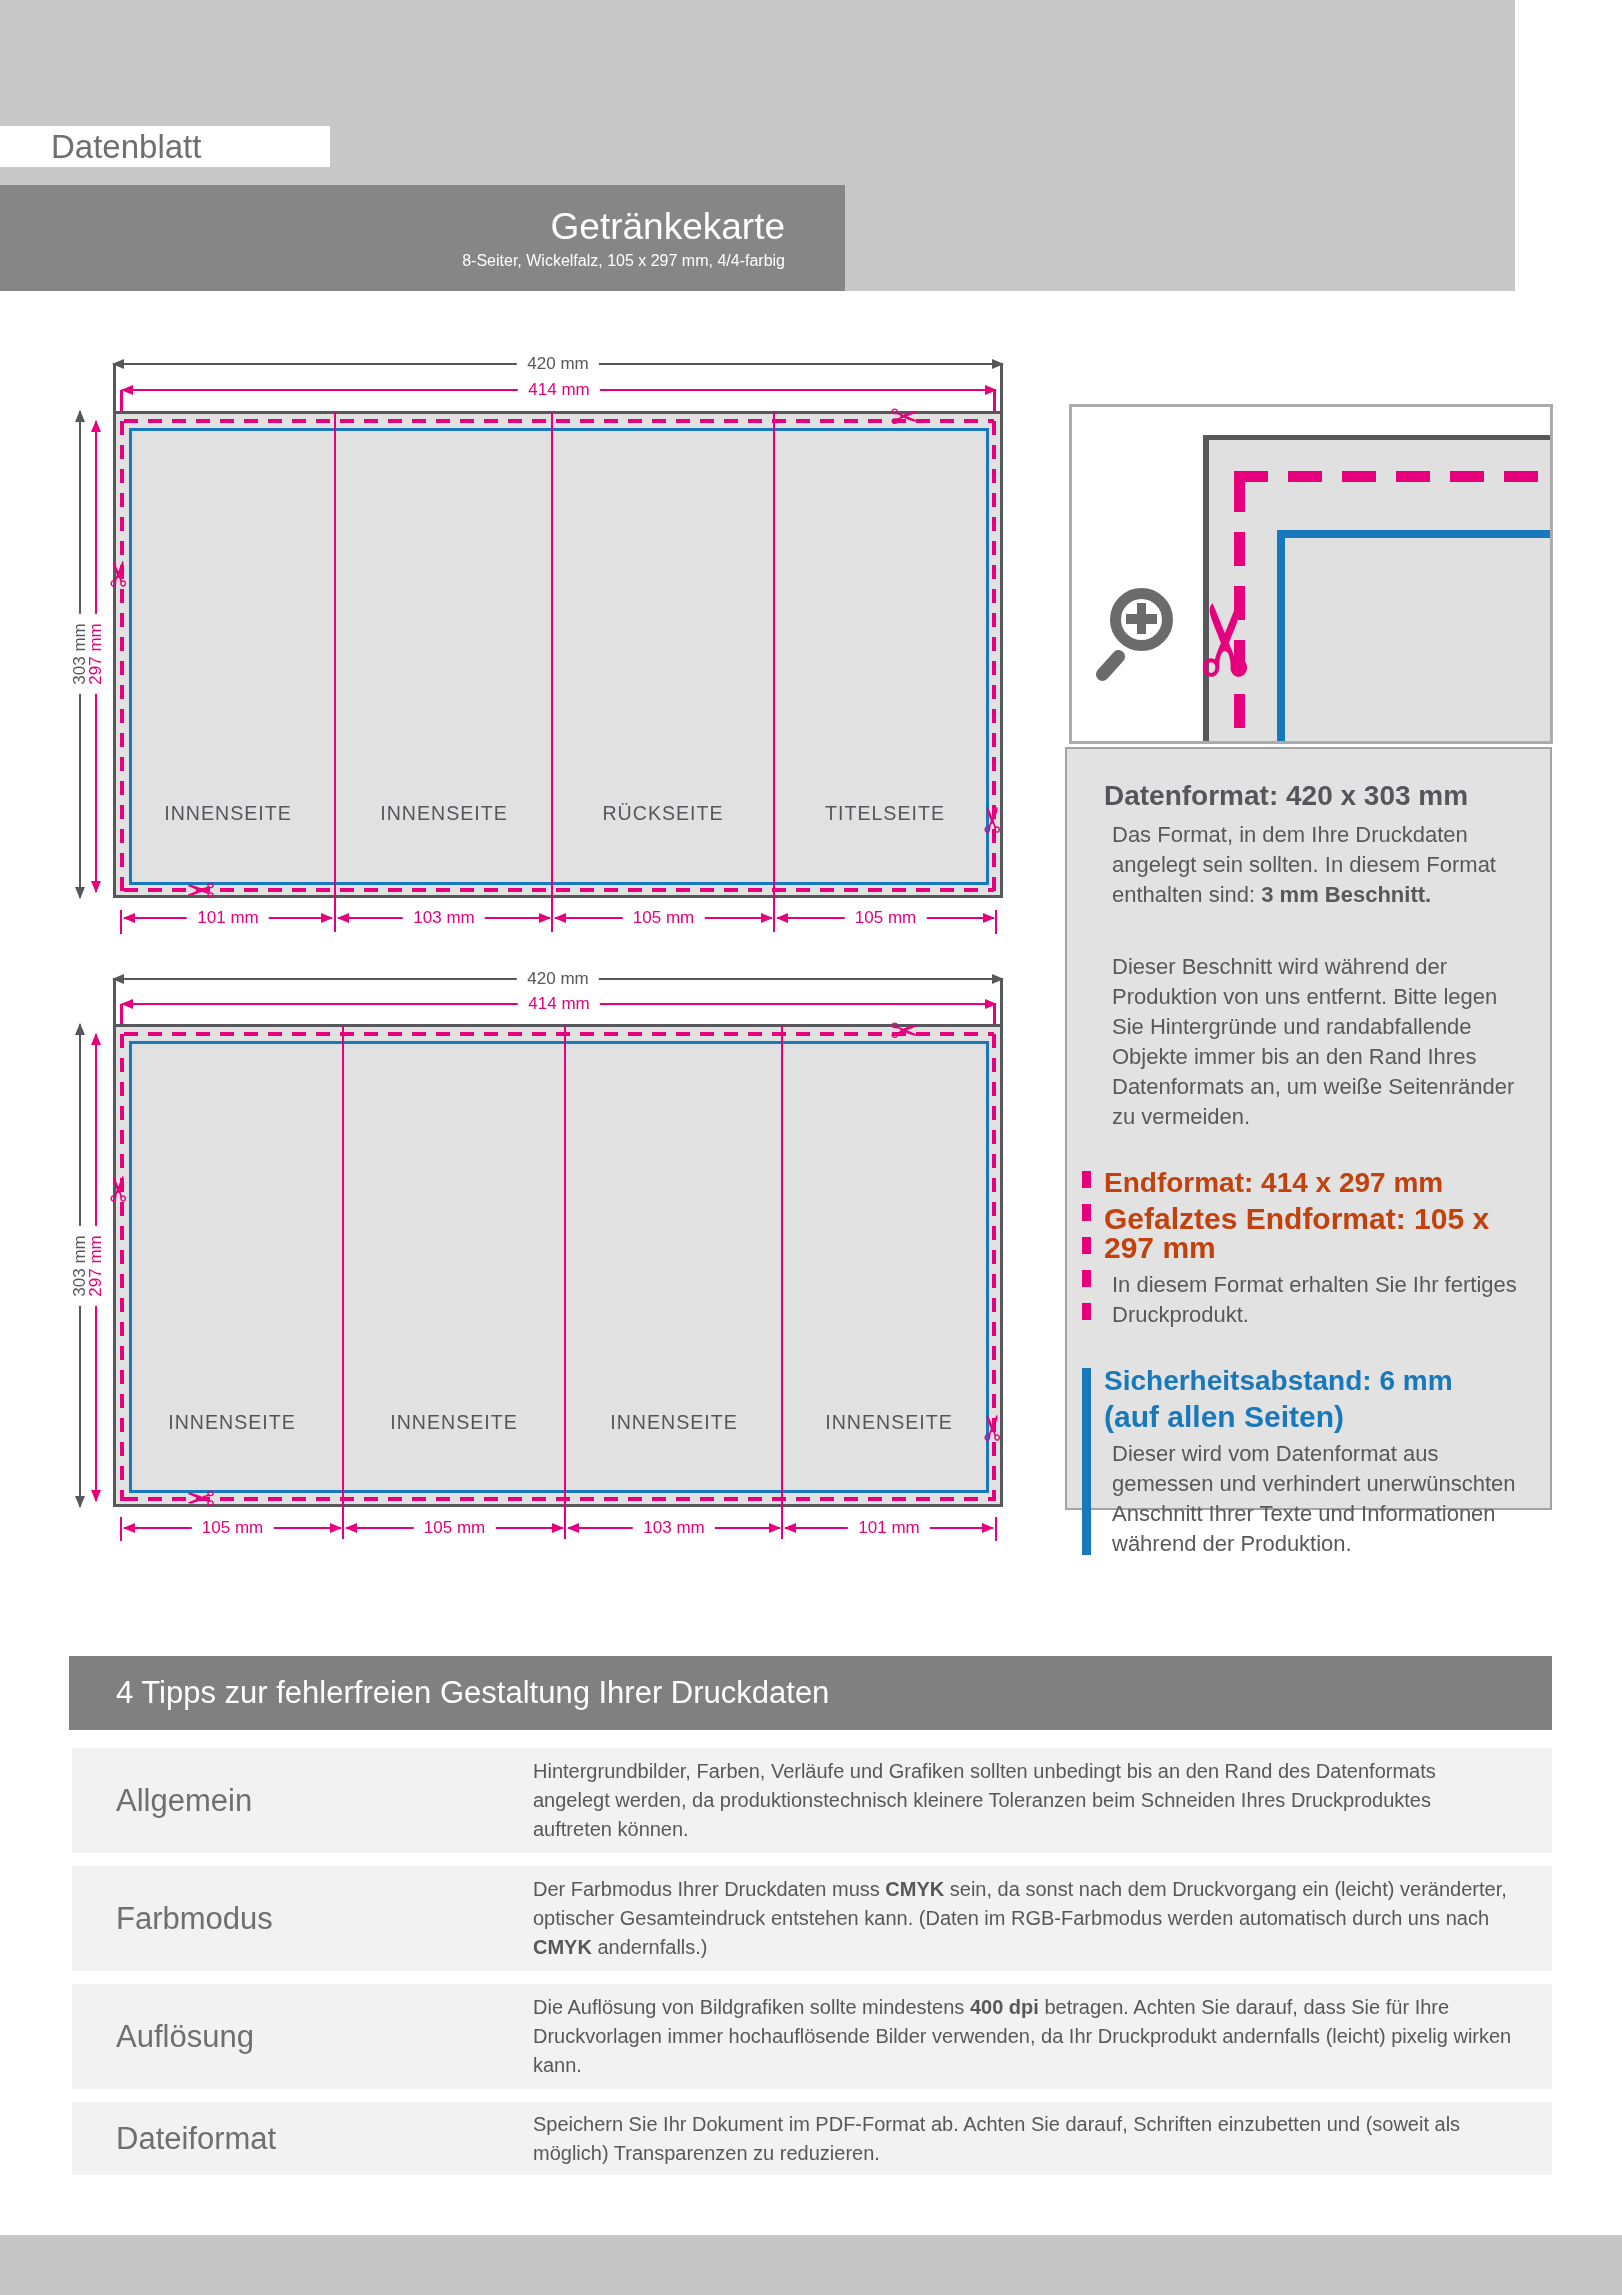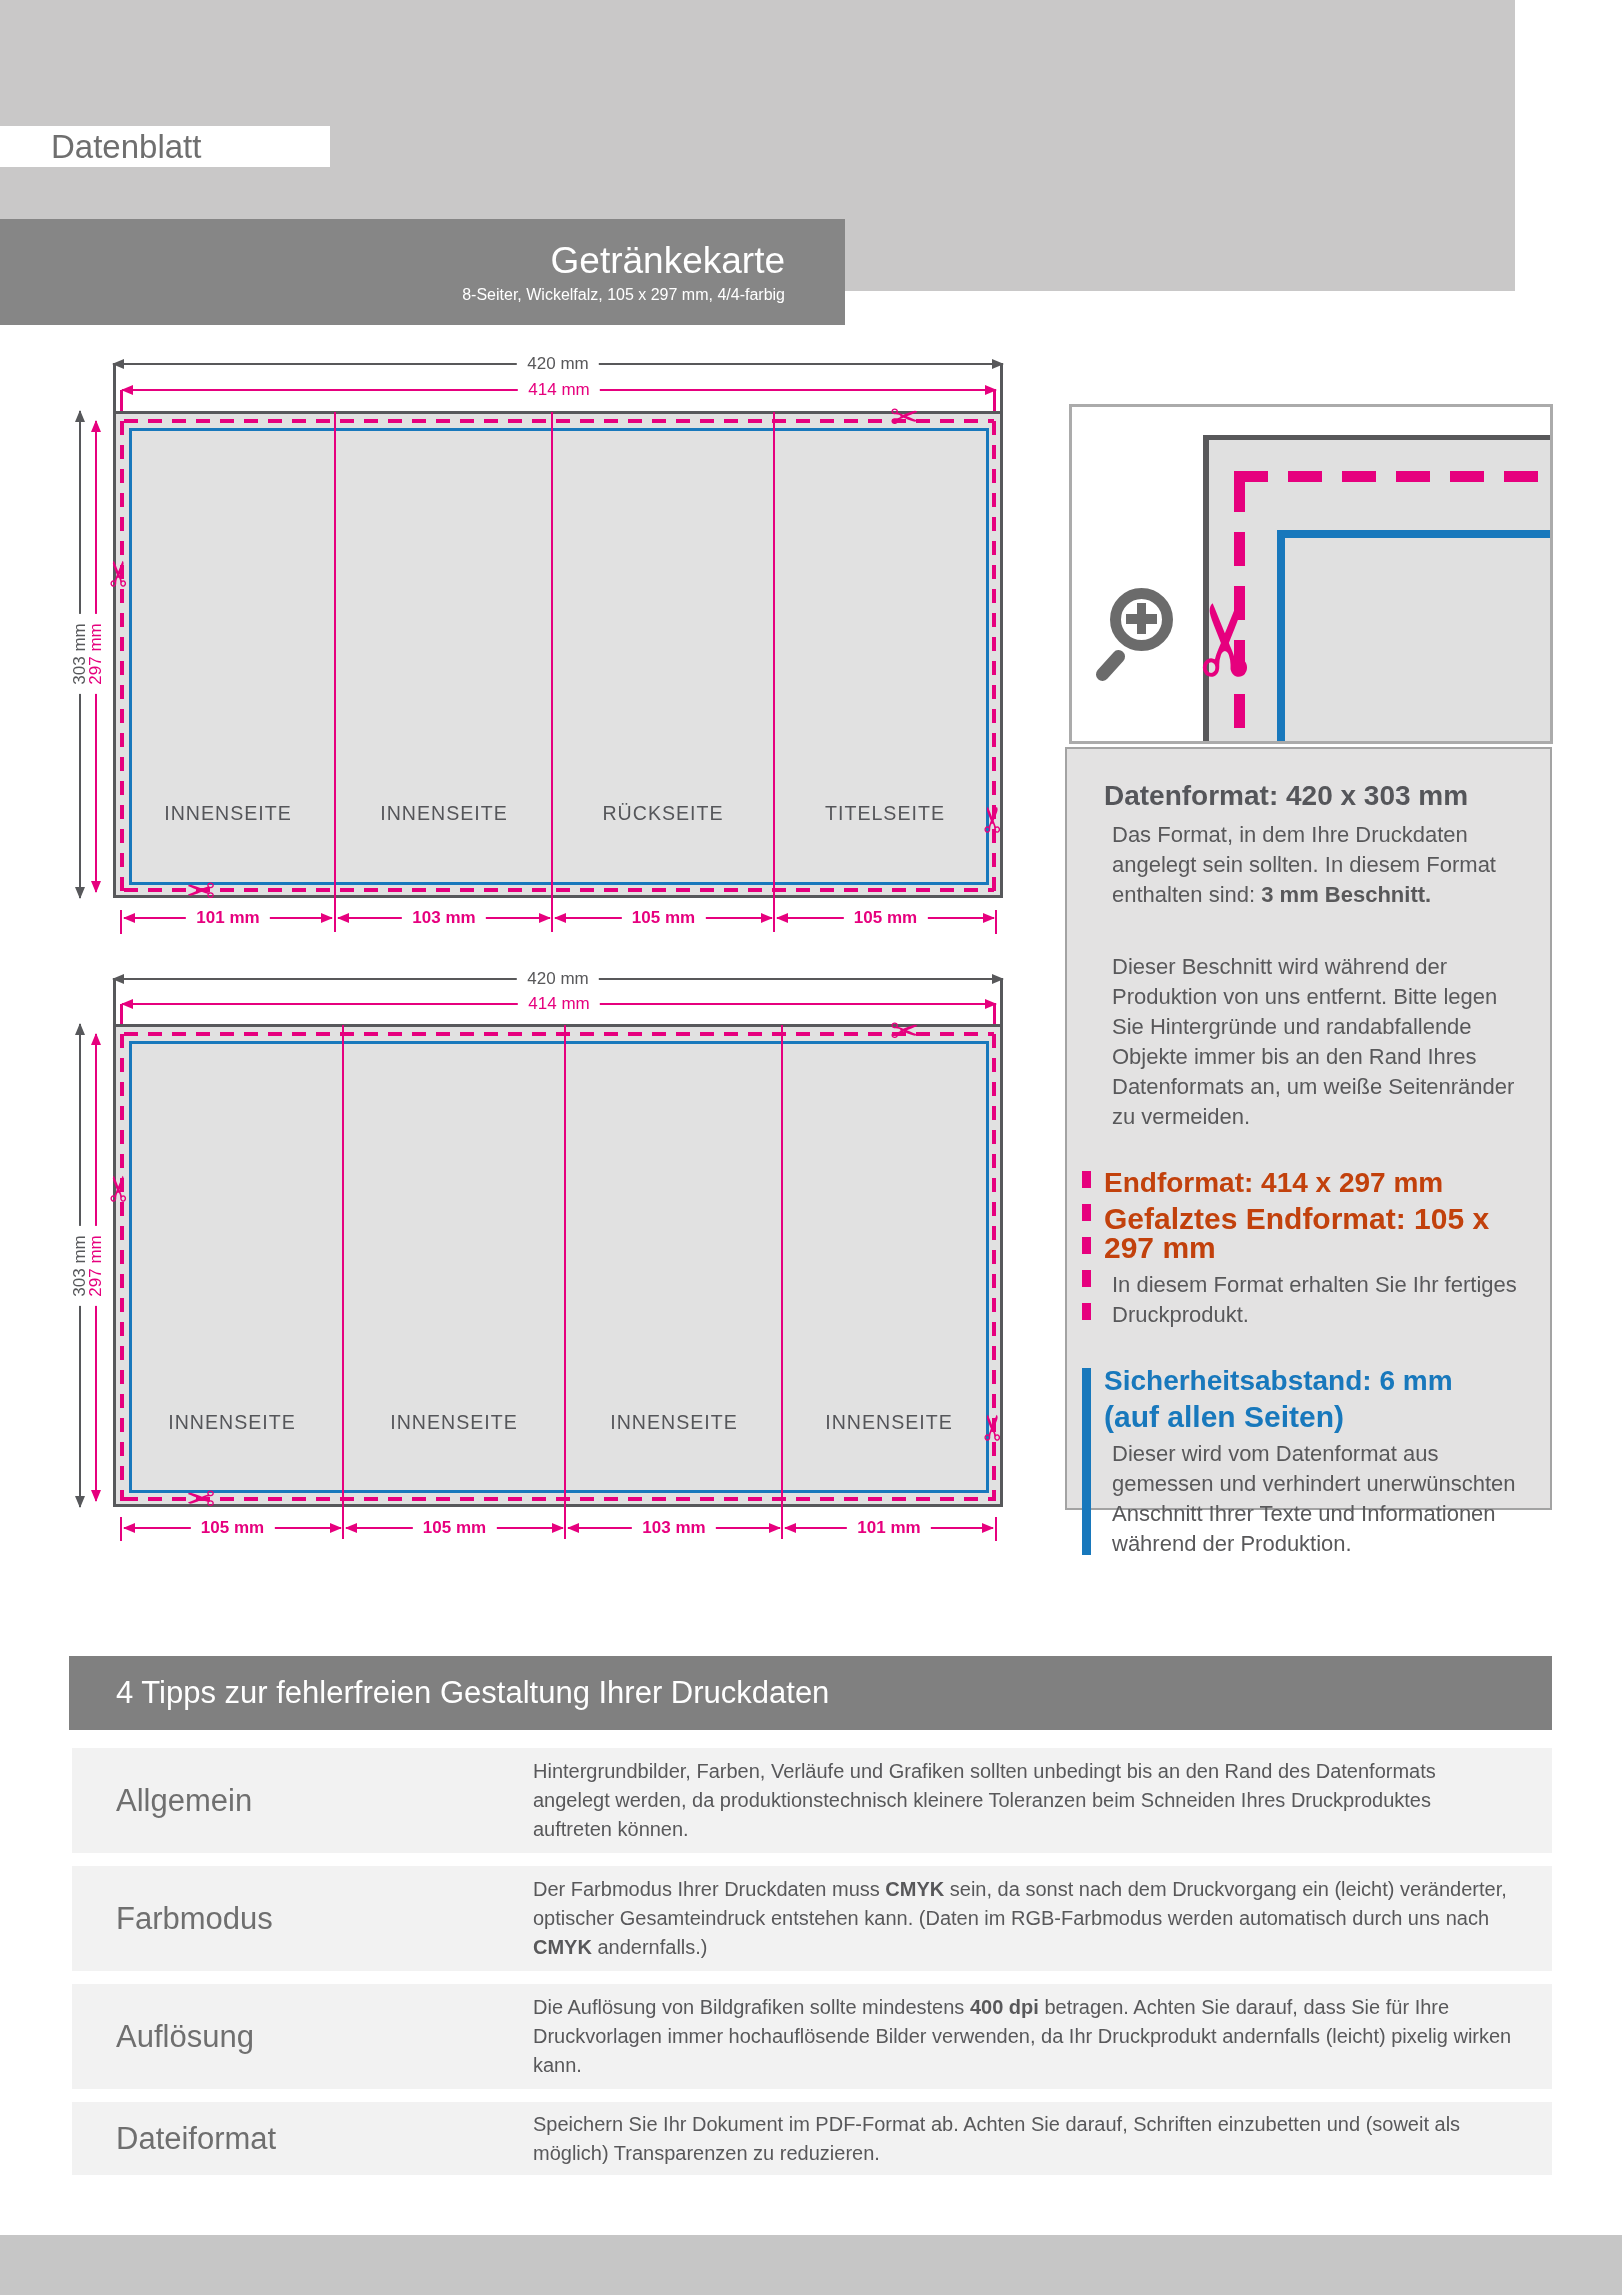--- a/index.html
+++ b/index.html
@@ -7,33 +7,33 @@
         font-family:"Liberation Sans","DejaVu Sans",sans-serif;color:#58585a;}
   .abs{position:absolute;}
 
   
   .header-bg{left:0;top:0;width:1515px;height:291px;background:#c9c8c8;}
   .datenblatt-box{left:0;top:126px;width:330px;height:41px;background:#ffffff;
                   display:flex;align-items:center;padding-left:51px;box-sizing:border-box;}
   .datenblatt-box span{font-size:33px;color:#6f6f6f;}
   .banner{left:0;top:185px;width:845px;height:106px;background:#868686;color:#fff;
           display:flex;flex-direction:column;align-items:flex-end;justify-content:center;
-          padding-right:60px;box-sizing:border-box;margin-top:34px;}
+          padding-right:60px;box-sizing:border-box;}
   .banner .t{font-size:37px;line-height:1.12;}
   .banner .s{font-size:16px;margin-top:3.9px;}
 
   
   .harrow{position:absolute;height:0;border-top:2px solid currentColor;}
   .harrow::before{content:"";position:absolute;left:-0.7px;top:-6.5px;
       border-top:5.2px solid transparent;border-bottom:5.2px solid transparent;border-right:12.4px solid currentColor;}
   .harrow::after{content:"";position:absolute;right:-0.7px;top:-6.5px;
       border-top:5.2px solid transparent;border-bottom:5.2px solid transparent;border-left:12.4px solid currentColor;}
   .harrow>span{position:absolute;left:50%;top:-1.3px;transform:translate(-50%,-50%);
       background:#fff;padding:0 10.5px;font-size:17px;white-space:nowrap;}
-  .harrow.meas>span{font-weight:700;}
+  .harrow.meas>span{font-weight:400;}
   .varrow{position:absolute;width:0;border-left:2px solid currentColor;}
   .varrow::before{content:"";position:absolute;top:-0.7px;left:-5.9px;
       border-left:5.2px solid transparent;border-right:5.2px solid transparent;border-bottom:12.4px solid currentColor;}
   .varrow::after{content:"";position:absolute;bottom:-0.7px;left:-5.9px;
       border-left:5.2px solid transparent;border-right:5.2px solid transparent;border-top:12.4px solid currentColor;}
   .vlabel{position:absolute;transform:translate(-50%,-50%) rotate(-90deg);background:#fff;
       padding:0 9.2px;font-size:17px;white-space:nowrap;}
   .leader{position:absolute;}
   .hdash{position:absolute;height:3.9px;
       background:repeating-linear-gradient(90deg,#e6007e 0 14.4px,transparent 14.4px 24px);}

